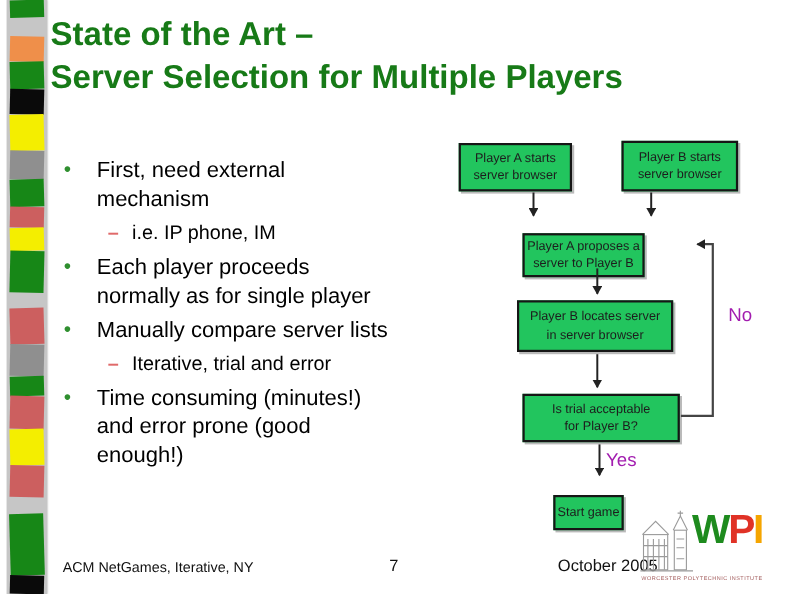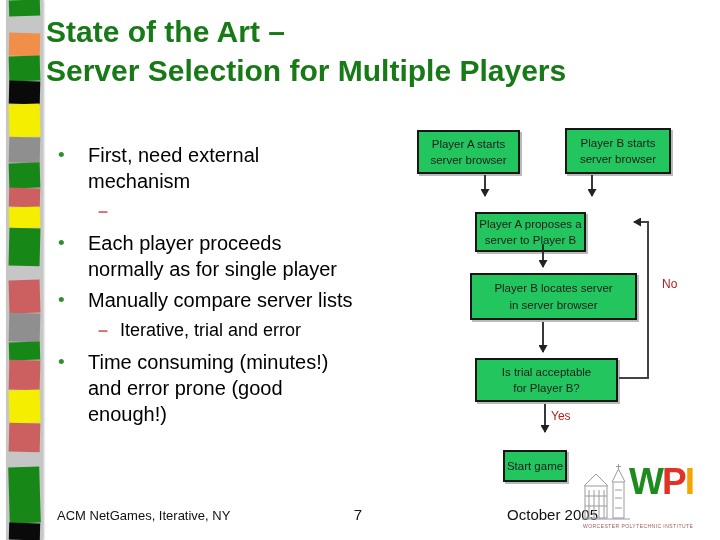--- a/index.html
+++ b/index.html
@@ -65,33 +65,33 @@
     color: #1d1d1d;
     font-size: 11.5px; line-height: 16.5px;
     text-align: center;
     display: flex; align-items: center; justify-content: center;
     white-space: pre-line;
     box-sizing: border-box;
   }
   #fc-a { left: 417px; top: 130px; width: 103px; height: 44px; }
   #fc-b { left: 565px; top: 128px; width: 106px; height: 46px; }
   #fc-c { left: 475px; top: 212px; width: 111px; height: 40px; }
-  #fc-d { left: 470px; top: 273px; width: 167px; height: 47px; }
+  #fc-d { left: 470px; top: 273px; width: 142px; height: 47px; }
   #fc-e { left: 475px; top: 358px; width: 143px; height: 44px; }
   #fc-f { left: 503px; top: 450px; width: 64px;  height: 32px; }
 
   #fc-arrows {
     position: absolute; left: 0; top: 0;
     width: 720px; height: 540px;
     pointer-events: none;
   }
   .edge-label {
     position: absolute;
-    color: #b91c1c;
-    font-size: 12px;
+    color: #a21caf;
+    font-size: 17px;
   }
   #label-no  { left: 662px; top: 277px; }
   #label-yes { left: 551px; top: 409px; }
 
   
   .footer-text { position: absolute; color: var(--footer_text, #111111); }
   #footer-left  { left: 57px;  top: 508px; font-size: 13px; }
   #footer-page  { left: 338px; top: 506px; width: 40px; text-align: center; font-size: 15px; }
   #footer-right { right: 122px; top: 506px; font-size: 15px; }
 
@@ -142,20 +142,21 @@
   </div>
 
   <ul id="bullets">
     <li class="bullet">
       <span class="marker">•</span>
       <span class="btext">First, need external
 mechanism</span>
     </li>
     <li class="bullet sub">
       <span class="marker">–</span>
+      <span class="btext">i.e. IP phone, IM</span>
     </li>
     <li class="bullet">
       <span class="marker">•</span>
       <span class="btext">Each player proceeds
 normally as for single player</span>
     </li>
     <li class="bullet">
       <span class="marker">•</span>
       <span class="btext">Manually compare server lists</span>
     </li>

